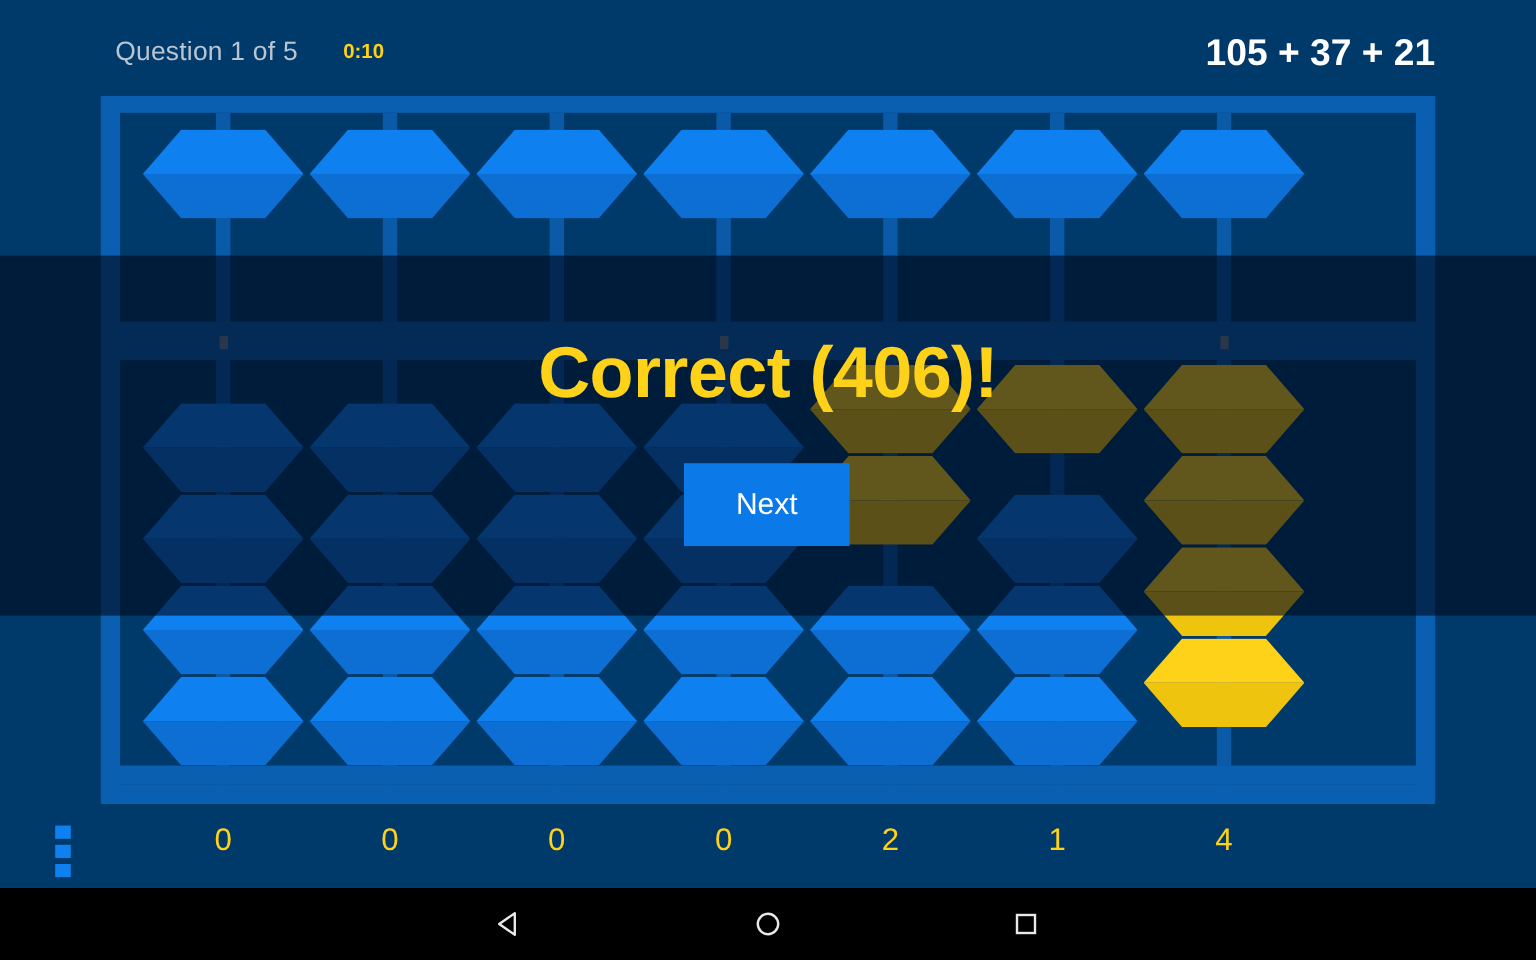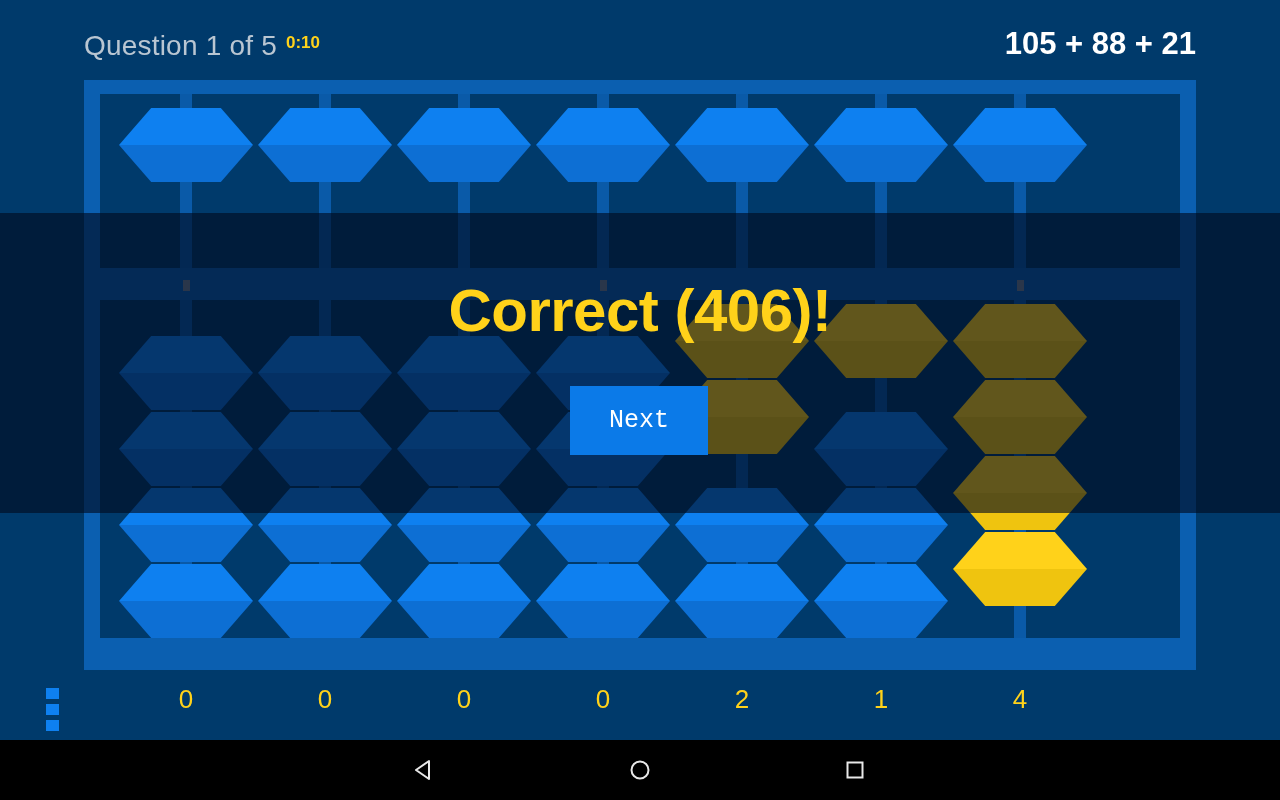--- a/index.html
+++ b/index.html
@@ -25,22 +25,22 @@
   
   #topbar {
     position: absolute;
     left: 0; top: 0;
     width: 1280px; height: 80px;
     background: #003A6B;
     z-index: 30;
   }
   #question-label {
     position: absolute;
-    left: 84px; top: 30px;
-    font-size: 28px;
+    left: 96px; top: 30px;
+    font-size: 22px;
     color: #B9C6D2;
     letter-spacing: 0.2px;
     white-space: nowrap;
   }
   #timer-label {
     position: absolute;
     left: 286px; top: 33px;
     font-size: 17px;
     font-weight: bold;
     color: #FFD21A;
@@ -150,21 +150,21 @@
     white-space: nowrap;
   }
   #next-button {
     position: absolute;
     left: 570px; top: 386px;
     width: 138px; height: 69px;
     background: #0B7AE8;
     border: none;
     color: #FFFFFF;
     font-size: 25px;
-    font-family: Liberation Mono, monospace;
+    font-family: Liberation Sans, sans-serif;
     z-index: 25;
     cursor: pointer;
     padding: 0;
     line-height: 69px;
     text-align: center;
   }
 
   
   #digit-row {
     position: absolute;
@@ -216,21 +216,21 @@
   #nav-recent{ left: 815px; }
 </style>
 </head>
 <body>
 
 <div id="screen">
 
   <div id="topbar">
     <div id="question-label">Question 1 of 5</div>
     <div id="timer-label">0:10</div>
-    <div id="equation-label">105 + 88 + 21</div>
+    <div id="equation-label">105 + 37 + 21</div>
   </div>
 
   <div id="abacus-frame">
     <div id="abacus-inner">
       <div id="rods">
           <div class="rod" style="left: 80px;"></div>
           <div class="rod" style="left: 219px;"></div>
           <div class="rod" style="left: 358px;"></div>
           <div class="rod" style="left: 497px;"></div>
           <div class="rod" style="left: 636px;"></div>

